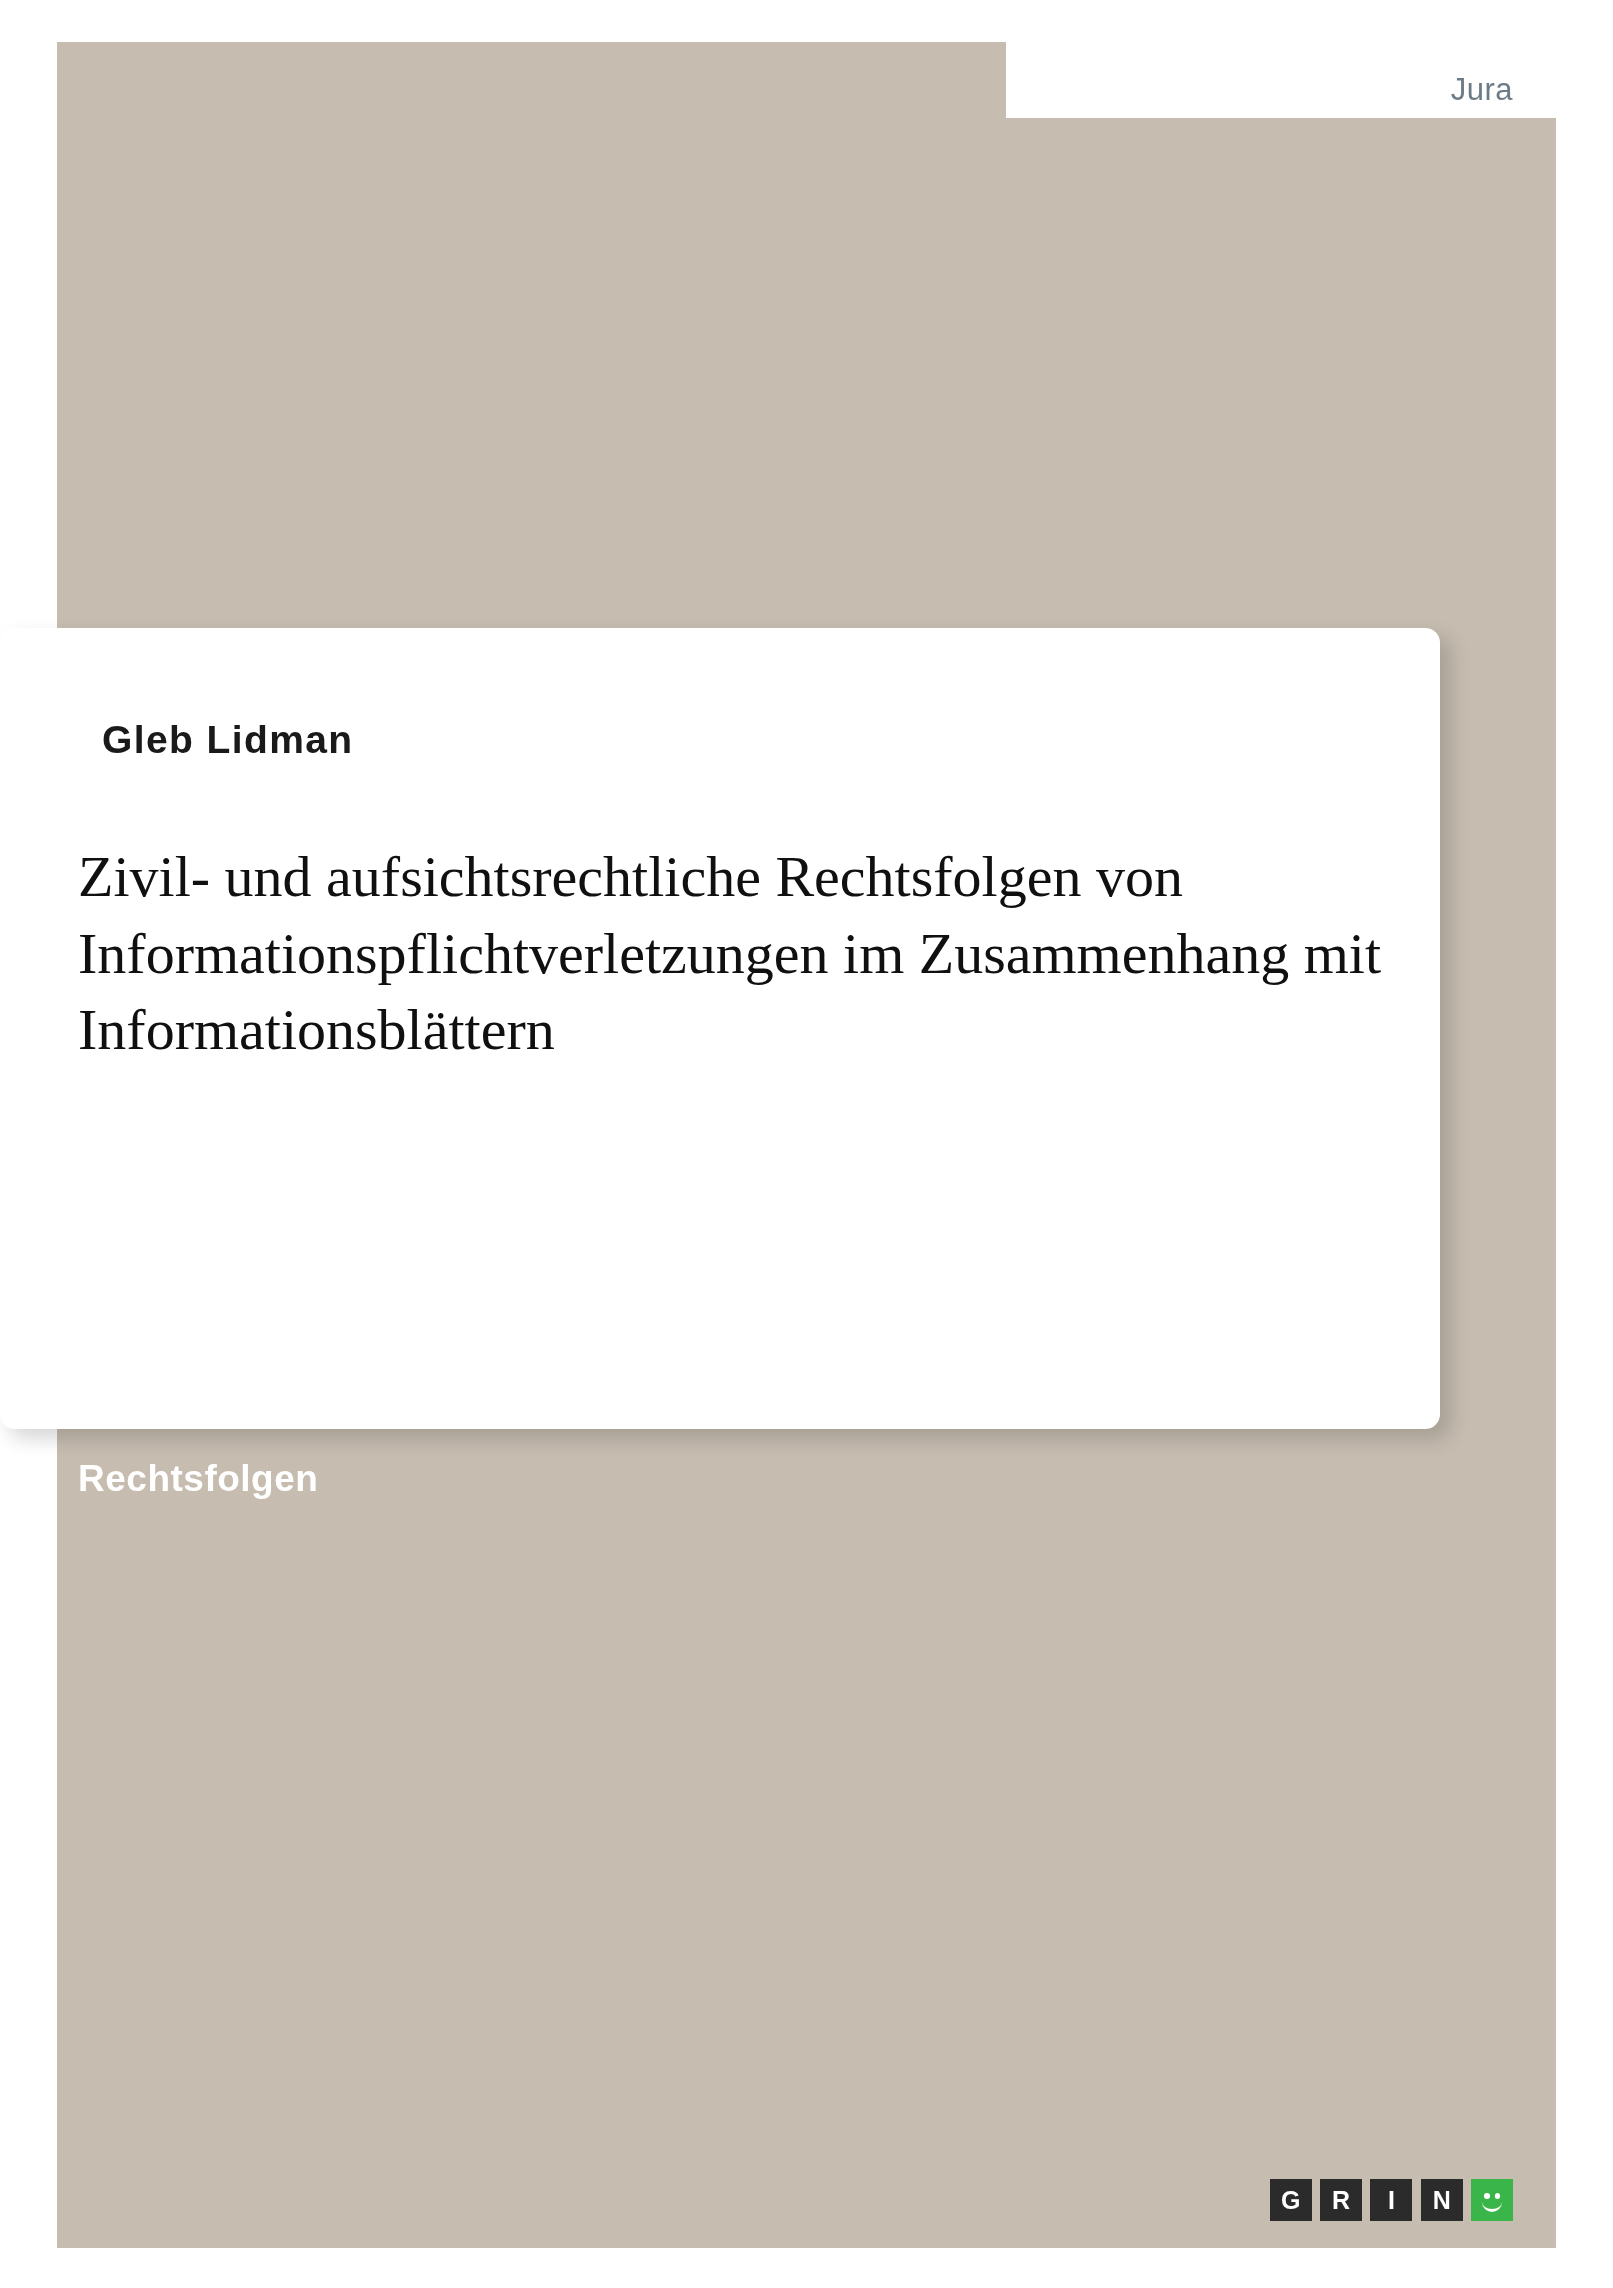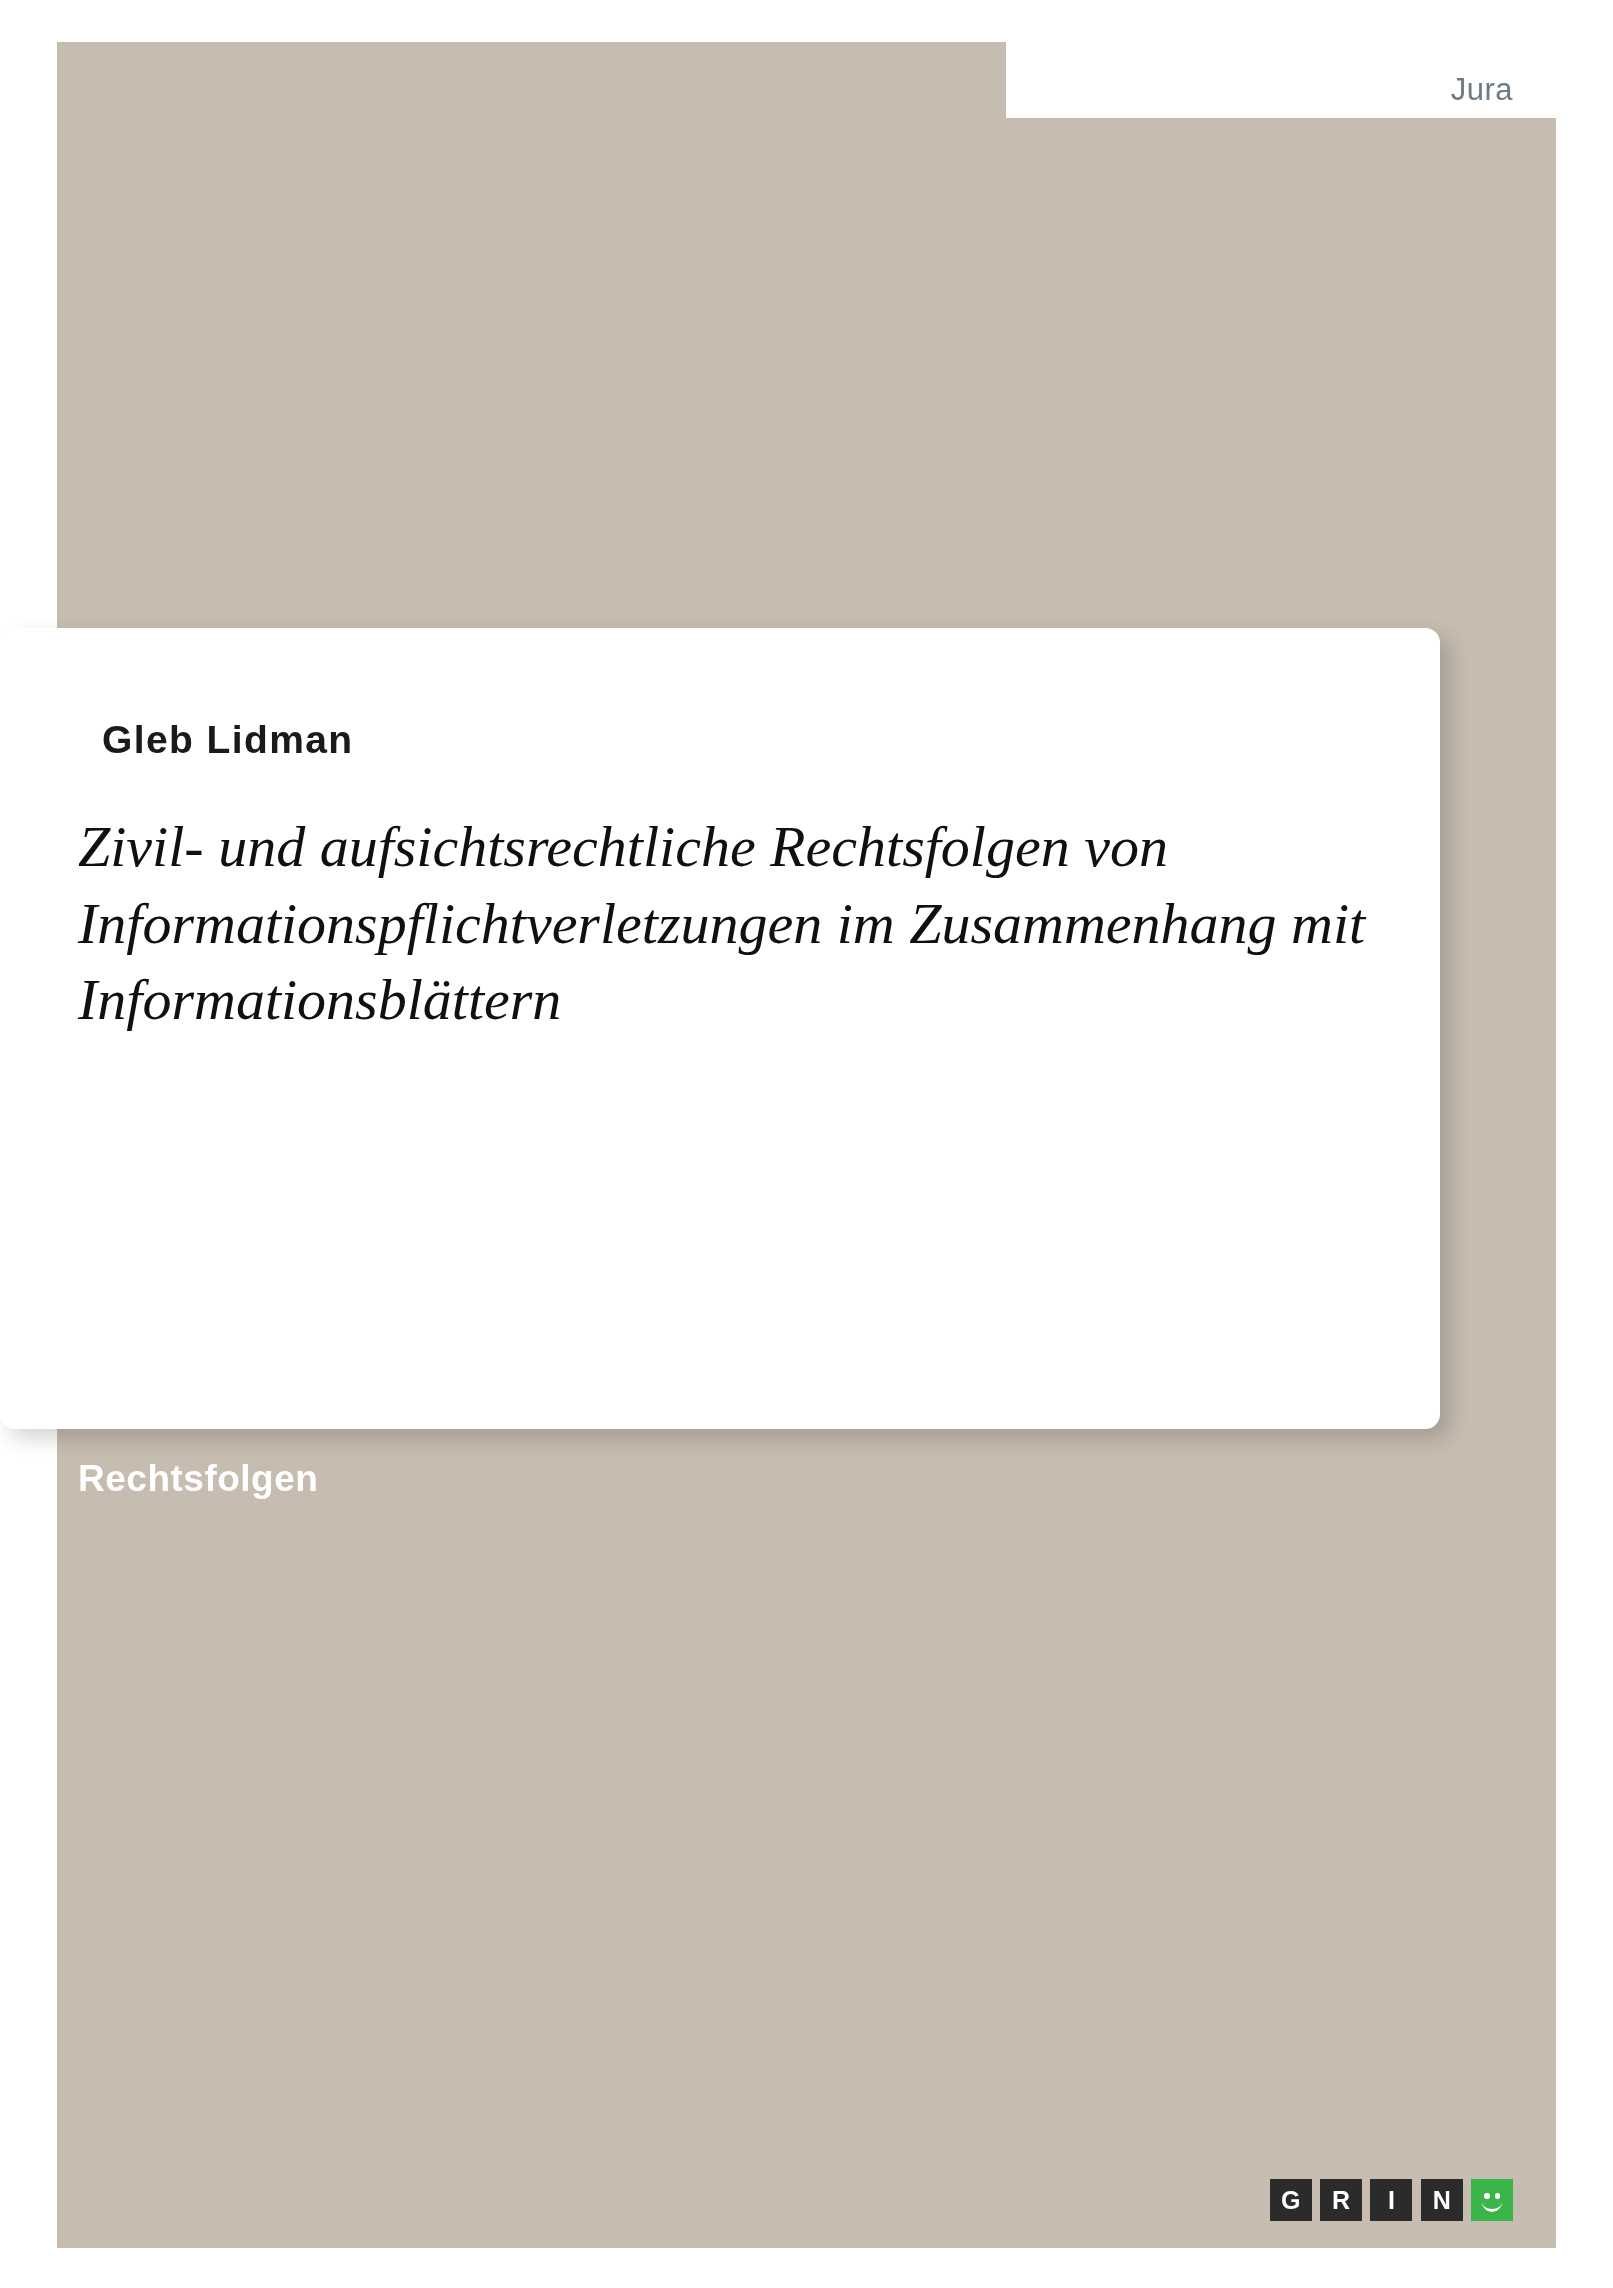--- a/index.html
+++ b/index.html
@@ -93,28 +93,27 @@
     font-weight: bold;
     color: #1a1a1a;
     letter-spacing: 1.4px;
     font-family: "Liberation Sans", sans-serif;
     margin-top: 12px;
   }
 
   .title {
     position: absolute;
     left: 78px;
-    top: 181px;
+    top: 211px;
     width: 1320px;
     font-family: "Liberation Serif", serif;
     font-size: 58px;
     line-height: 1.32;
     color: #101010;
     font-weight: normal;
-    font-style: italic;
   }
 
   
   .doctype {
     position: absolute;
     left: 78px;
     top: 1458px;
     font-size: 37px;
     font-weight: bold;
     color: #ffffff;

